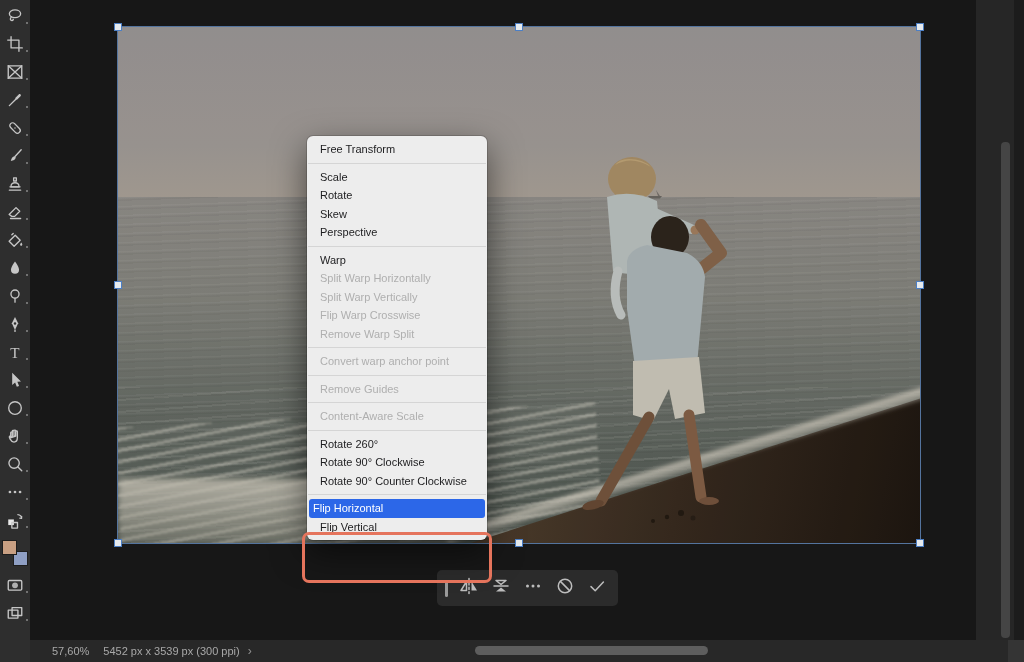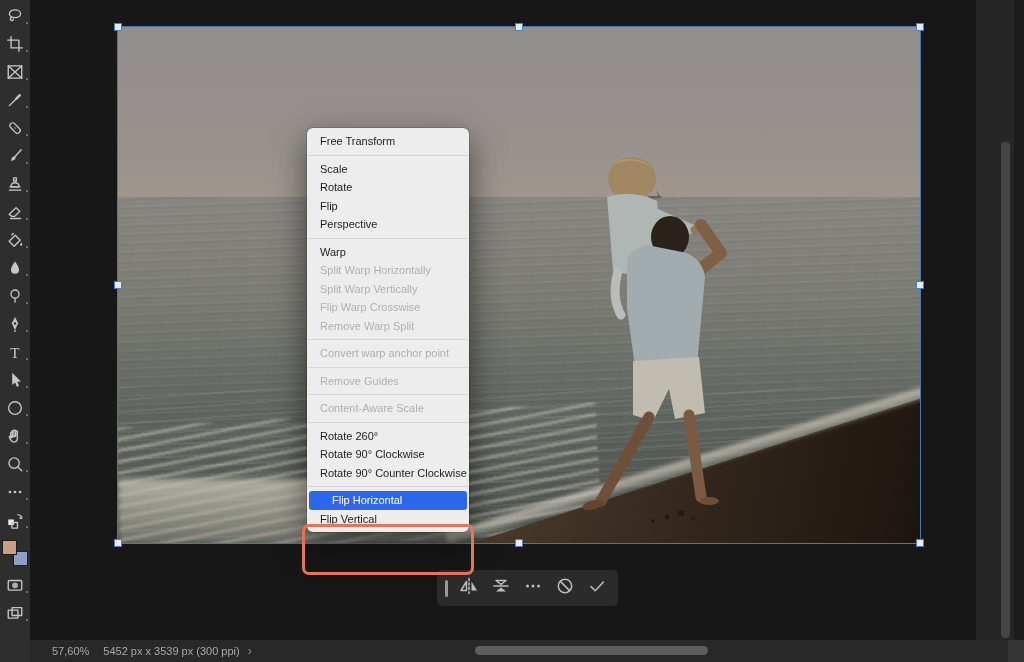--- a/index.html
+++ b/index.html
@@ -50,25 +50,25 @@
   .foam-edge{position:absolute;left:41%;top:calc(100% - 10px);width:64%;height:12px;
     transform:rotate(-17deg);transform-origin:left center;filter:blur(2px);
     background:linear-gradient(rgba(224,218,204,.9),rgba(190,186,172,.35))}
   .ship{position:absolute;left:528px;top:158px;width:20px;height:10px}
   .figures{position:absolute;left:445px;top:122px;width:230px;height:400px}
   .photo-dim{position:absolute;inset:0;background:rgba(8,8,10,.10)}
   
   .handle{position:absolute;width:8px;height:8px;background:#e7ebee;border:1px solid #4d7fc4;
     box-sizing:border-box;z-index:25}
   
-  .menu{position:absolute;left:307px;top:128px;width:162px;background:#ededed;border-radius:6px;
+  .menu{position:absolute;left:307px;top:136px;width:180px;background:#ededed;border-radius:6px;
     padding:4px 0;box-shadow:0 12px 34px rgba(0,0,0,.55),0 0 0 1px rgba(0,0,0,.15);z-index:60}
   .menu-item{height:18.5px;line-height:18.5px;padding:0 8px 0 13px;font-size:11px;color:#1d1d1f;white-space:nowrap}
   .menu-item.disabled{color:#afafaf}
-  .menu-item.selected{margin:0 2px;padding-left:23px;border-radius:3px;color:#fff}
+  .menu-item.selected{margin:0 2px;padding-left:4px;border-radius:3px;color:#fff}
   .menu-sep{height:1px;background:#d5d5d5;margin:4px 1px}
   .annotation-box{position:absolute;left:-5px;right:-5px;top:396px;height:45px;border-radius:7px;
     border:3px solid #e5745c;pointer-events:none}
   
   .tbar{position:absolute;left:437px;top:570px;width:181px;height:36px;background:#2b2b2b;border-radius:5px;
     display:flex;align-items:center;gap:5px;padding:0 8px;box-sizing:border-box;z-index:30}
   .tbar .grip{width:3px;height:17px;background:#9a9a9a;border-radius:2px;margin-right:2px;flex:0 0 auto}
   .tbtn{width:27px;height:27px;display:flex;align-items:center;justify-content:center;border-radius:3px}
 </style>
 </head>
@@ -346,21 +346,21 @@
           <path d="M4 10.6l4.2 4.2L16.4 6"></path>
         </svg></span>
     </div>
   </div>
 
 <div class="menu" id="menu">
     <div class="menu-item">Free Transform</div>
     <div class="menu-sep"></div>
     <div class="menu-item">Scale</div>
     <div class="menu-item">Rotate</div>
-    <div class="menu-item">Flip</div>
+    <div class="menu-item">Skew</div>
     <div class="menu-item">Perspective</div>
     <div class="menu-sep"></div>
     <div class="menu-item">Warp</div>
     <div class="menu-item disabled">Split Warp Horizontally</div>
     <div class="menu-item disabled">Split Warp Vertically</div>
     <div class="menu-item disabled">Flip Warp Crosswise</div>
     <div class="menu-item disabled">Remove Warp Split</div>
     <div class="menu-sep"></div>
     <div class="menu-item disabled">Convert warp anchor point</div>
     <div class="menu-sep"></div>

